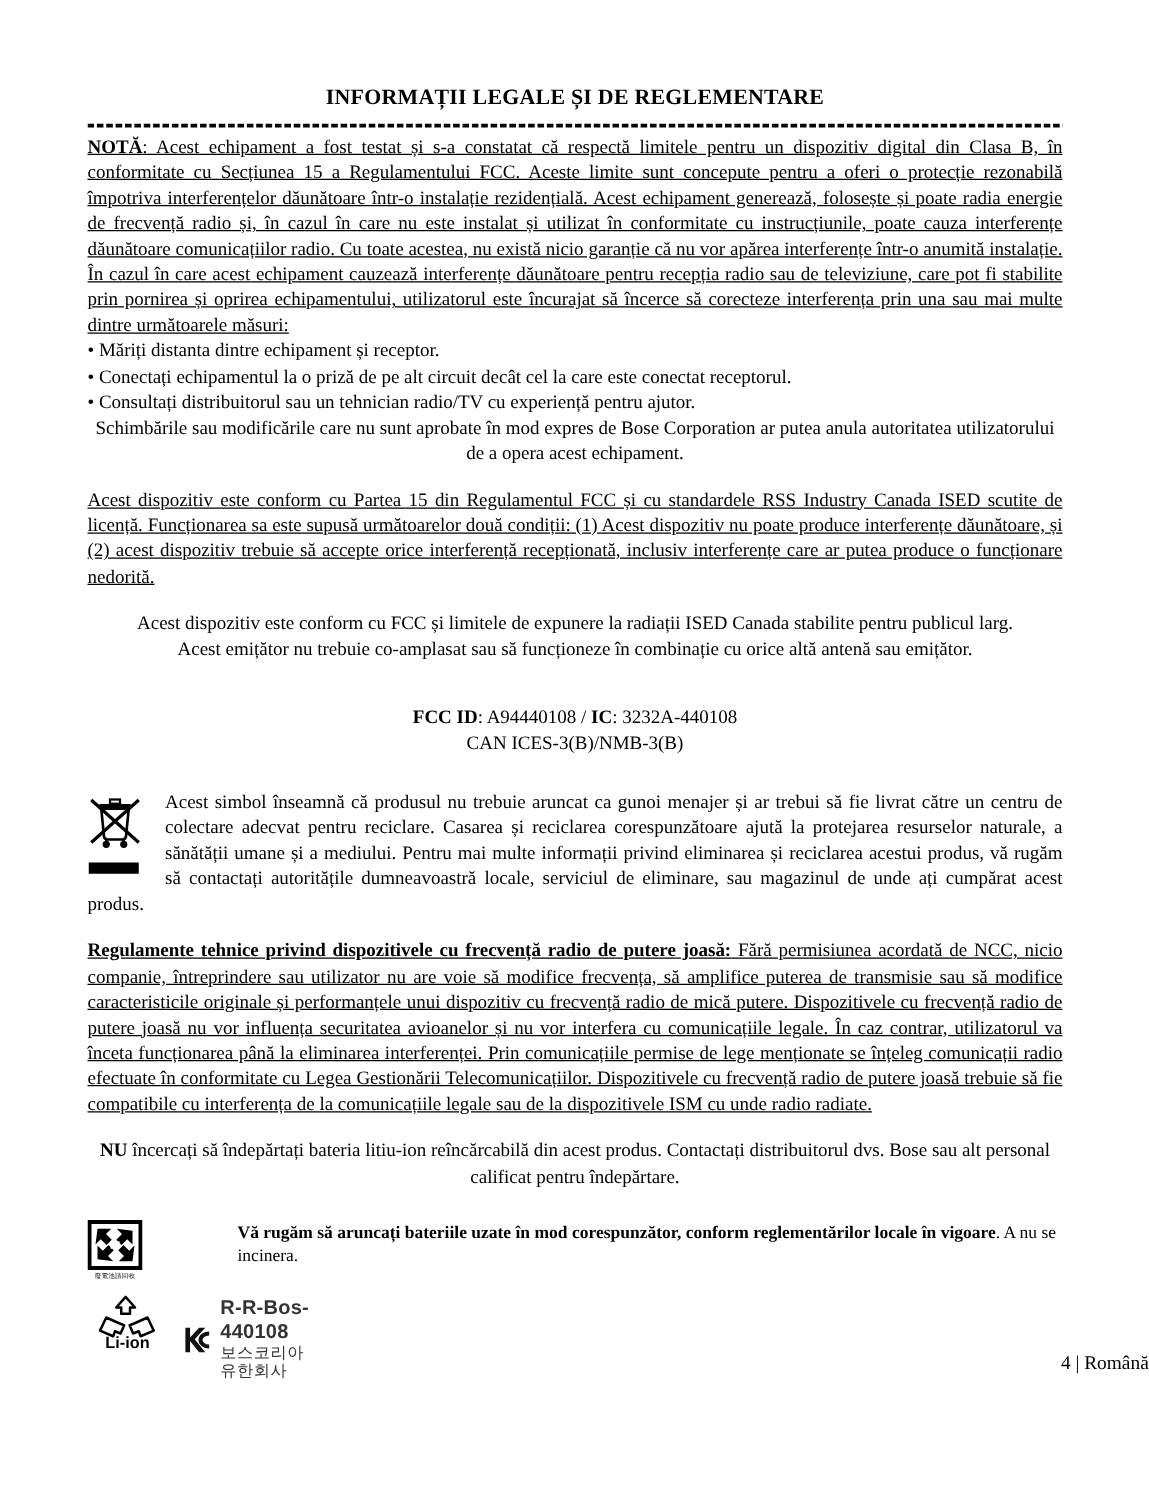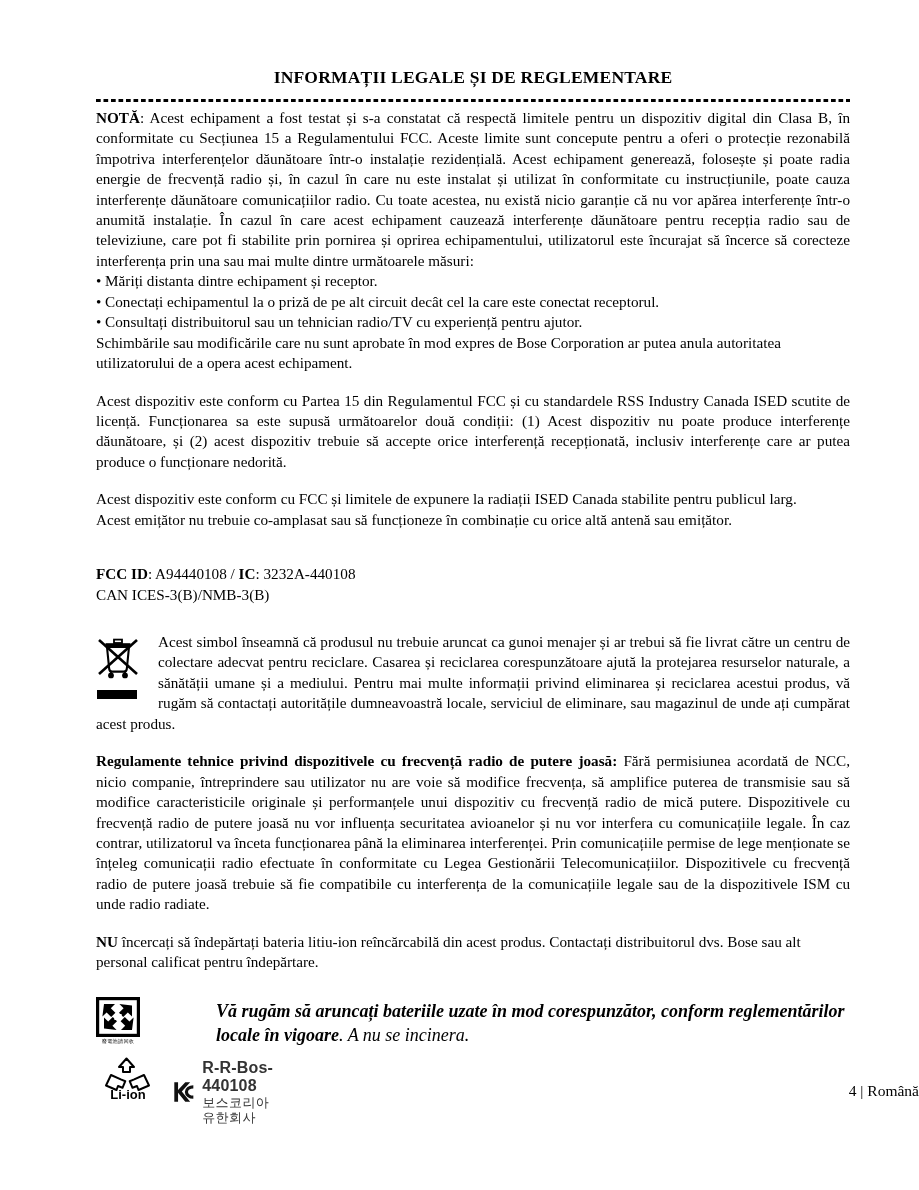--- a/index.html
+++ b/index.html
@@ -16,21 +16,21 @@
     color: #000000;
     overflow: hidden;
   }
 
   .page {
     position: absolute;
     left: 0; top: 0;
     width: 919px;
     height: 1190px;
     box-sizing: border-box;
-    padding: 60px 69px 0 96px;
+    padding: 60px 69px 0 70px;
   }
 
   .doc-title {
     text-align: center;
     font-size: 17.5px;
     font-weight: bold;
     letter-spacing: 0.2px;
     margin: 8px 0 0 0;
     line-height: 1.1;
   }
@@ -56,24 +56,25 @@
     font-size: 15.2px;
     line-height: 1.345;
     margin: 0;
     text-align: justify;
     text-justify: inter-word;
     hyphens: none;
   }
 
   p.flow {
     text-align: justify;
+    text-decoration: underline;
   }
 
   p.left {
-    text-align: left;
+    text-align: center;
   }
 
   .gap-sm { height: 0px; }
   .gap-md { height: 17px; }
 
   .bullets {
     font-size: 15.2px;
     line-height: 1.345;
   }
   .bullets div { white-space: nowrap; }
@@ -110,23 +111,22 @@
     gap: 0px;
   }
   .batt-icon-col {
     width: 120px;
     flex: 0 0 120px;
     padding-top: 4px;
   }
   .batt-text-col {
     flex: 1 1 auto;
     padding-top: 6px;
-    font-size: 18px;
+    font-size: 14px;
     line-height: 1.345;
-    font-style: italic;
   }
 
   .marks-row {
     display: flex;
     align-items: flex-start;
     margin-top: 10px;
   }
   .liion-mark { width: 76px; }
   .kc-mark {
     display: flex;

